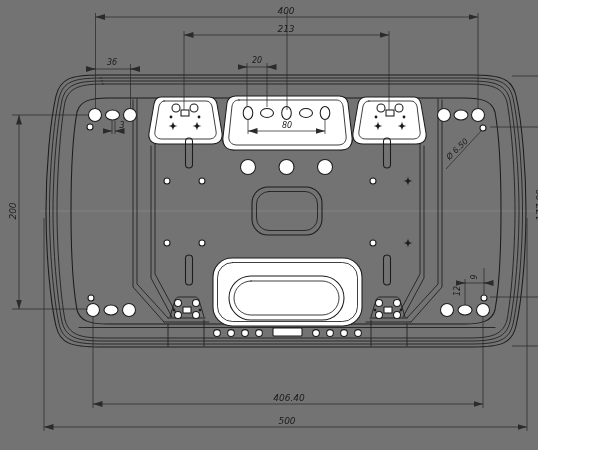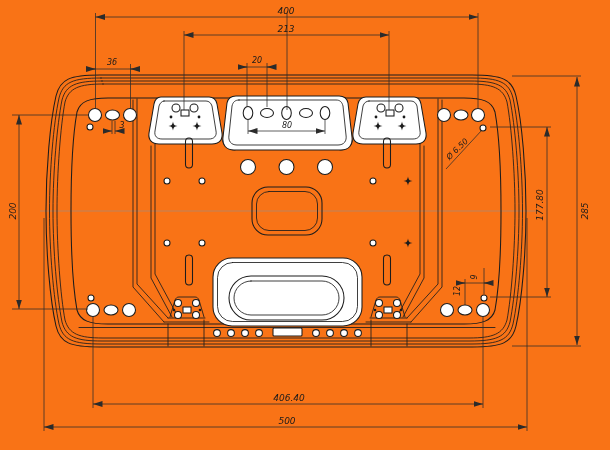--- a/index.html
+++ b/index.html
@@ -1,16 +1,16 @@
 <!DOCTYPE html>
 <html><head>
 <meta charset="utf-8">
 <style>
   html,body{margin:0;padding:0;background:#fff;}
-  #stage{width:610px;height:450px;position:relative;background:#f97316;overflow:hidden;text-align:right;}
+  #stage{width:538px;height:450px;position:relative;background:#737373;overflow:hidden;text-align:right;}
   svg{display:block;}
   .ln{stroke:#1c1c1c;stroke-width:1.05;fill:none;stroke-linecap:round;stroke-linejoin:round;}
   .lnw{stroke:#1c1c1c;stroke-width:1.05;fill:#fff;stroke-linejoin:round;}
   .ln2{stroke:#1c1c1c;stroke-width:0.85;fill:none;stroke-linecap:round;}
   .hole{stroke:#1c1c1c;stroke-width:1.05;fill:#fff;}
   .dot{fill:#1c1c1c;stroke:none;}
   .ctr{stroke:#909090;stroke-width:0.6;fill:none;}
   .dim{stroke:#2b2b2b;stroke-width:0.75;fill:none;}
   .dtxt{font:italic 9px "DejaVu Sans",sans-serif;fill:#1b1b1b;text-anchor:middle;}
   .dtxt-s{font:italic 8px "DejaVu Sans",sans-serif;fill:#1b1b1b;text-anchor:middle;}

